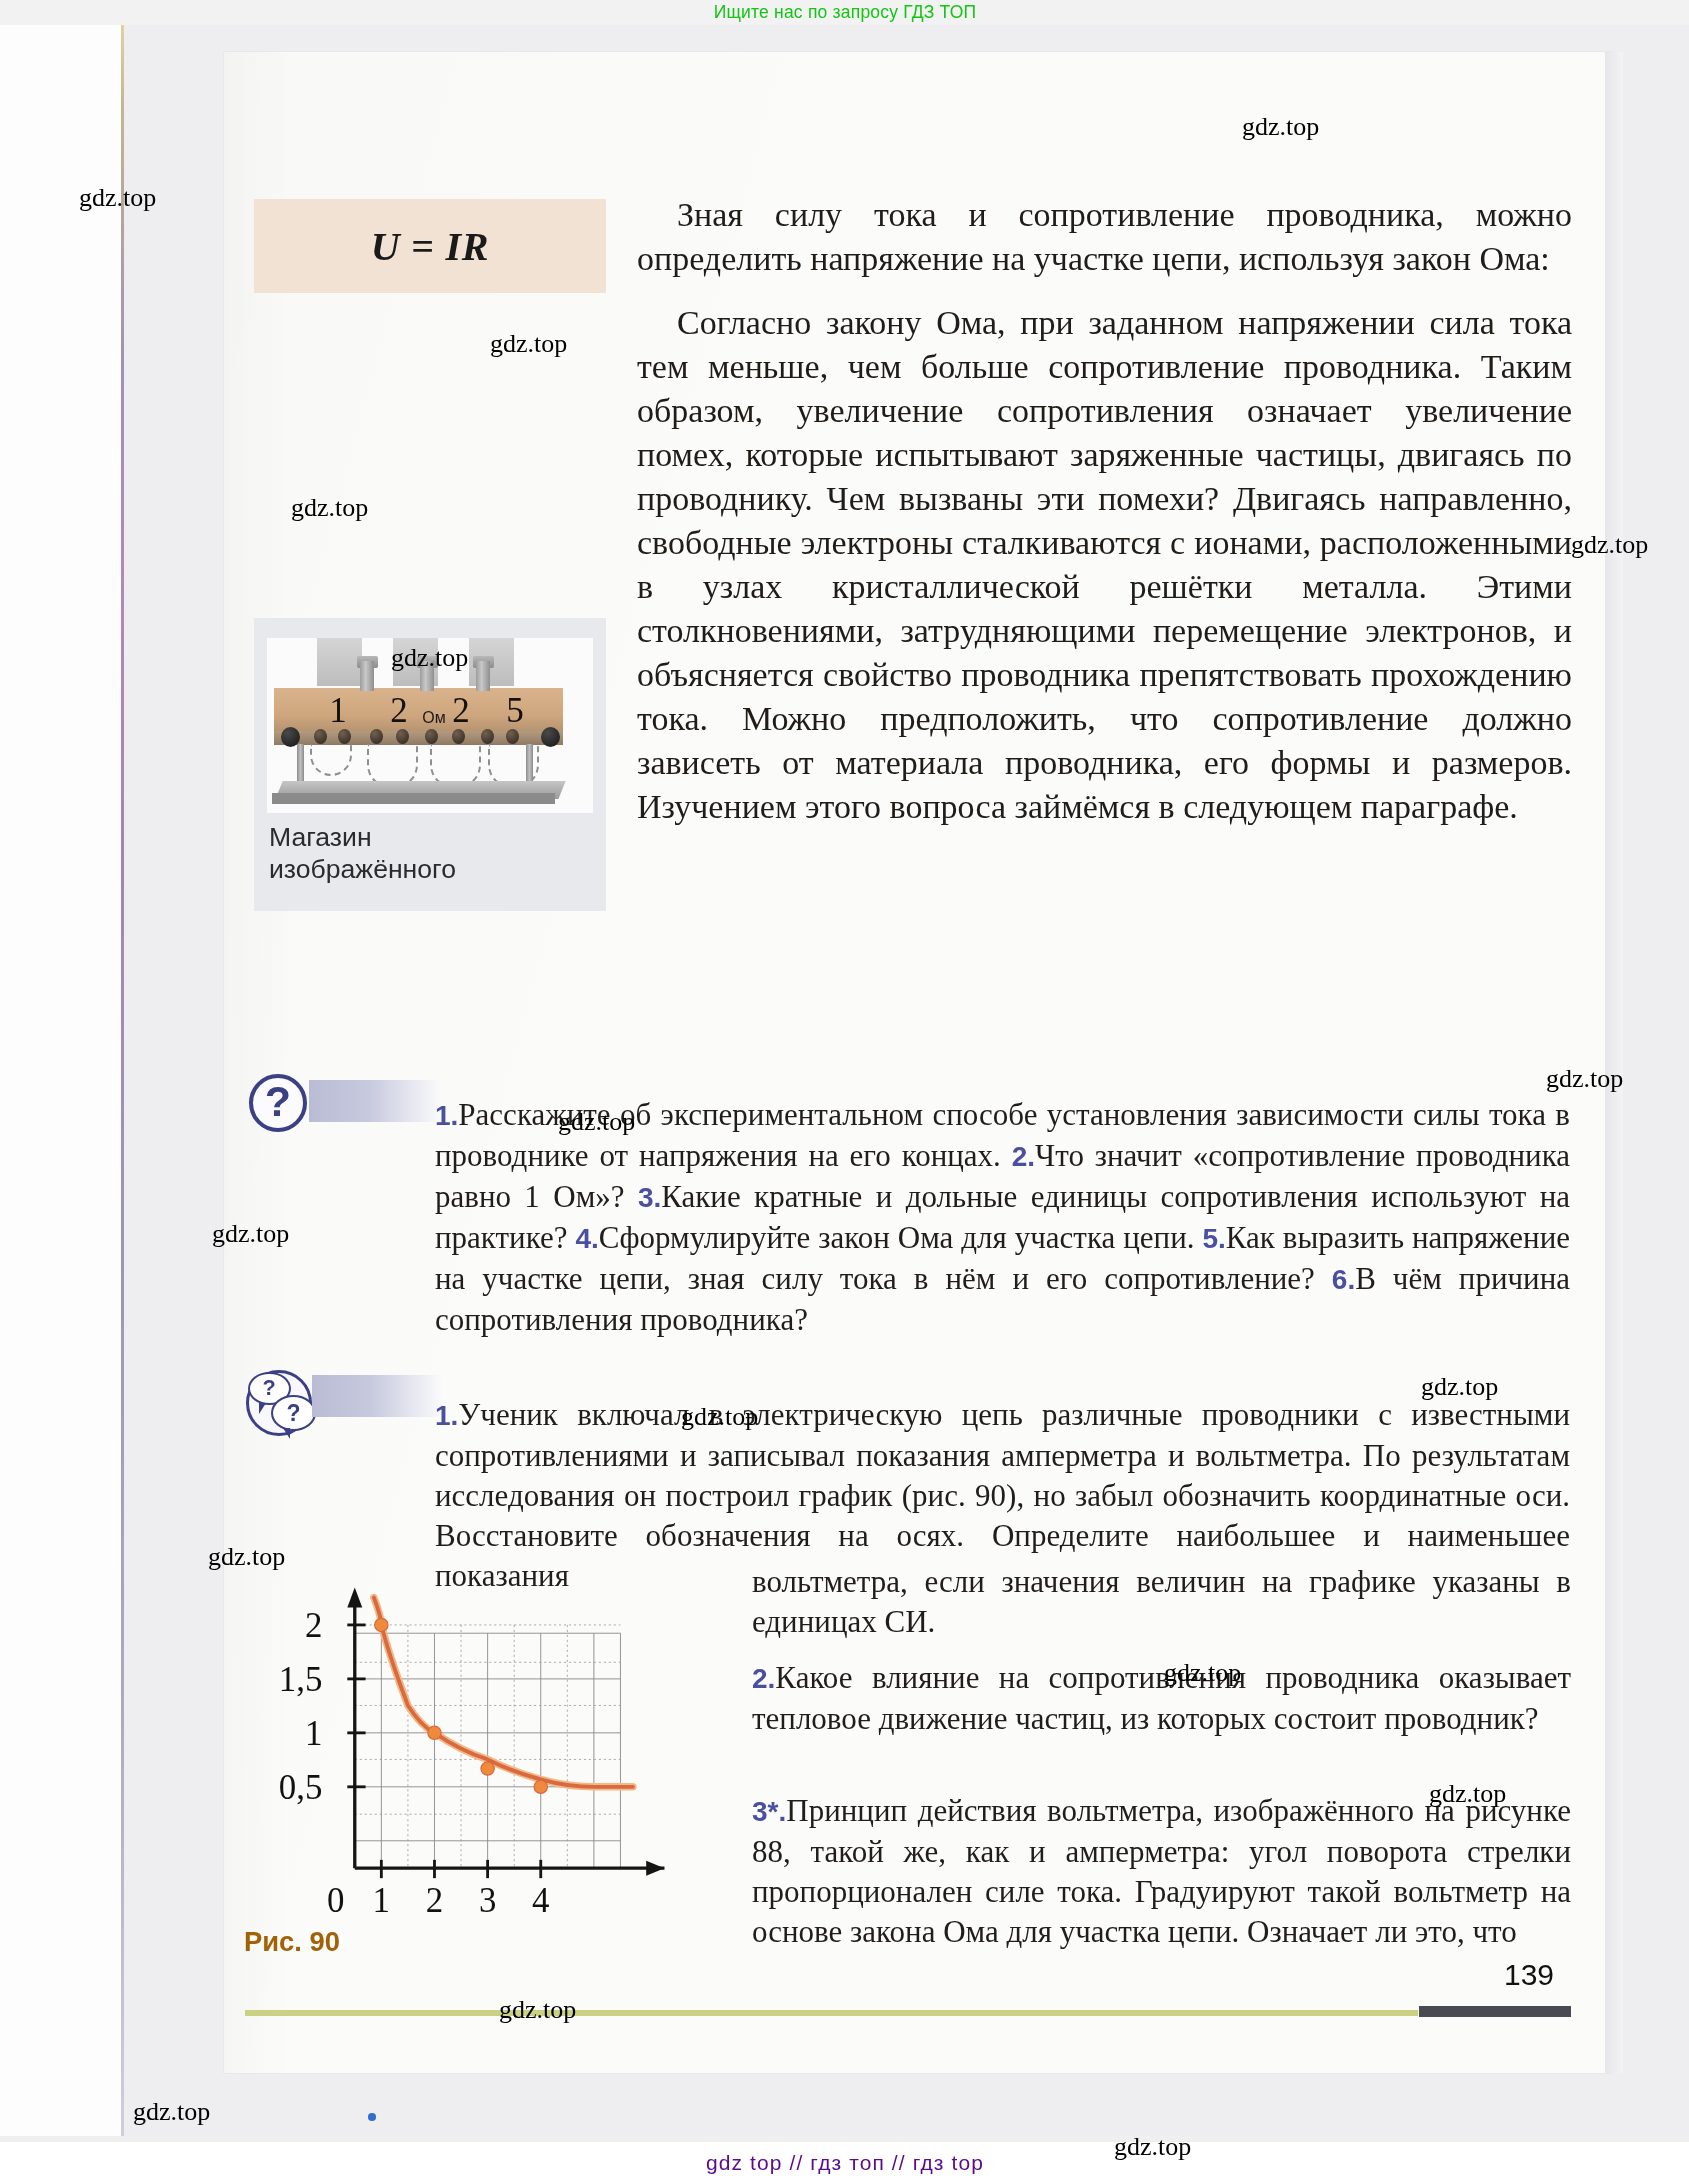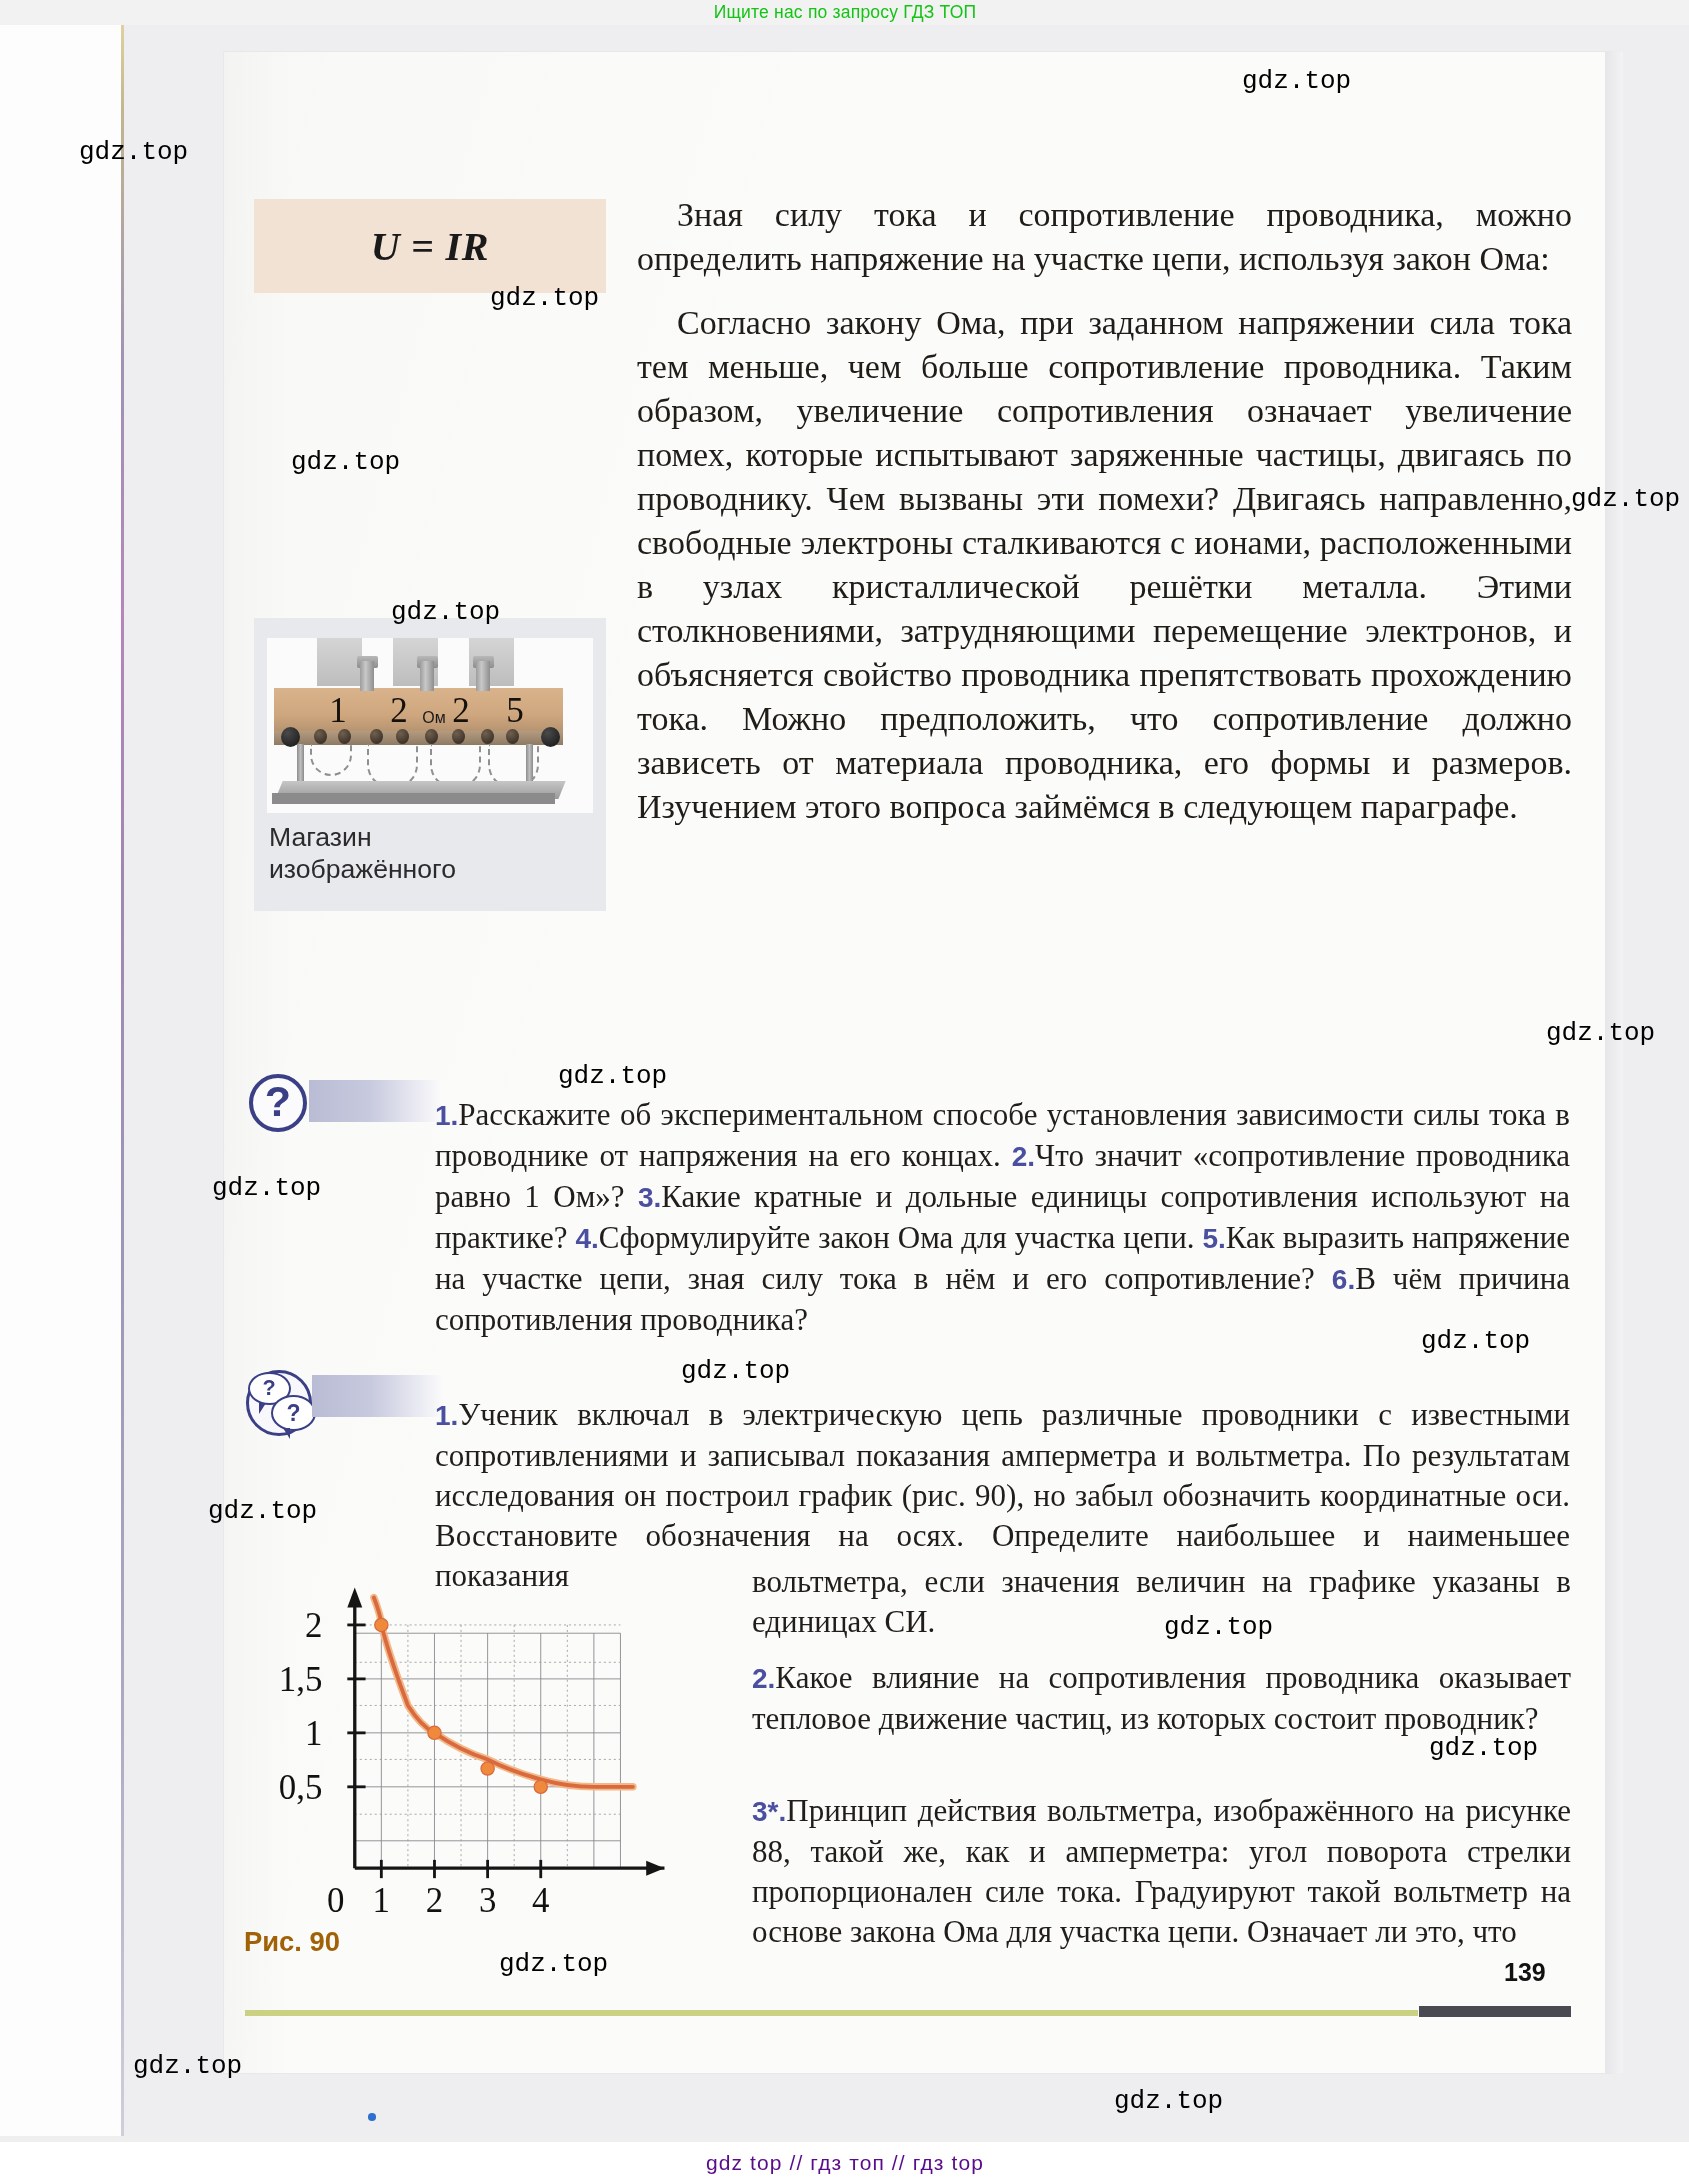--- a/index.html
+++ b/index.html
@@ -99,26 +99,27 @@
   .sheet-right-edge {
     position: absolute;
     left: 1605px; top: 52px;
     width: 18.3px; height: 2021px;
     background: linear-gradient(to right, #e6e6ea, #f3f3f5);
   }
 
   
   .wm {
     position: absolute;
-    font-family: Liberation Mono, monospace;
+    font-family: Liberation Serif, serif;
     color: #000;
     font-size: 26px;
     white-space: nowrap;
     pointer-events: none;
     z-index: 40;
+    margin-top: 46px;
   }
 
   
   .content {
     position: absolute;
     left: 0; top: 0;
     width: 1690px; height: 2183px;
     z-index: 20;
   }
 
@@ -382,22 +383,22 @@
   .page-rule-right {
     position: absolute;
     left: 1419px; top: 2006px;
     width: 152px; height: 10.8px;
     background: #4a4a52;
   }
   .page-number {
     position: absolute;
     left: 1504px; top: 1958px;
     font-family: "Liberation Sans", sans-serif;
-    font-weight: bold;
-    font-size: 25px;
+    font-weight: normal;
+    font-size: 30px;
     color: #111;
     text-align: center;
   }
   .blue-dot {
     position: absolute;
     left: 368px; top: 2113px;
     width: 7.5px; height: 7.5px;
     border-radius: 50%;
     background: #2f6fd0;
   }

